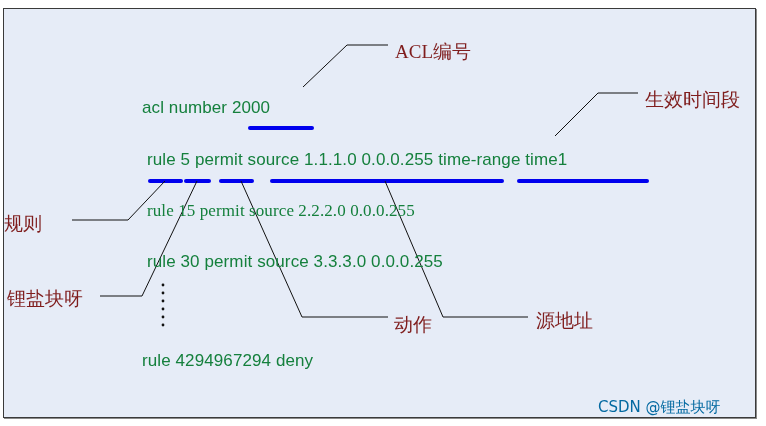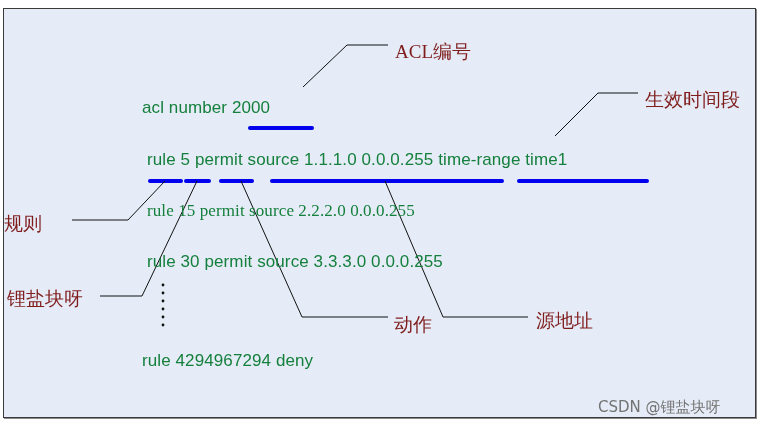--- a/index.html
+++ b/index.html
@@ -5,21 +5,21 @@
     html, body { margin: 0; padding: 0; background: #ffffff; }
     body { width: 766px; height: 426px; position: relative; overflow: hidden;
            font-family: "Liberation Sans", "DejaVu Sans", sans-serif; }
     .frame { position: absolute; left: 3px; top: 8px; width: 751px; height: 408px;
              background: #e6ecf7; border: 1.5px solid #3a3a3a;
              box-shadow: 1px 1px 0 #8a8a8a; }
     .code { position: absolute; font-size: 17px; color: #15803d; white-space: nowrap;
             line-height: 20px; letter-spacing: 0.1px; }
     .label { position: absolute; font-size: 19px; color: #7f1d1d; white-space: nowrap;
              line-height: 22px; font-family: Liberation Serif, serif; }
-    .watermark { position: absolute; font-size: 15px; color: #737373; white-space: nowrap;
+    .watermark { position: absolute; font-size: 15px; color: #0369a1; white-space: nowrap;
                  line-height: 18px; font-family: "DejaVu Sans", sans-serif; }
     svg.overlay { position: absolute; left: 0; top: 0; }
   </style>
 </head>
 <body>
 
 <div class="frame"></div>
 
 <svg class="overlay" width="766" height="426">
 

